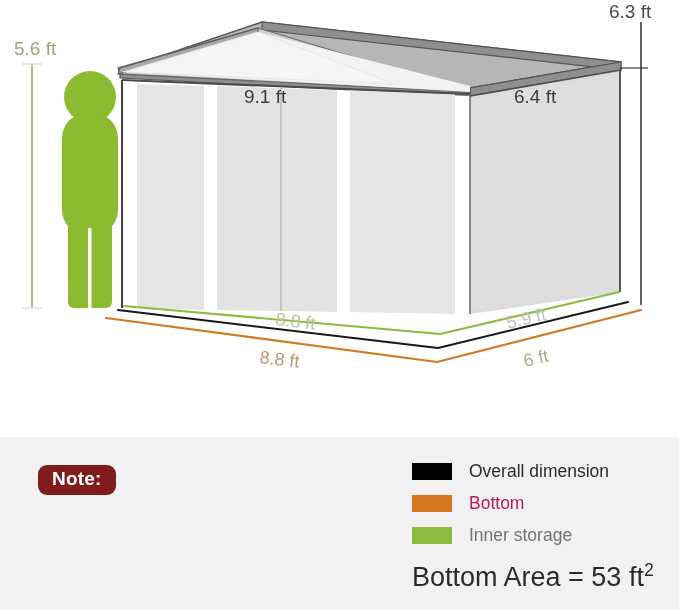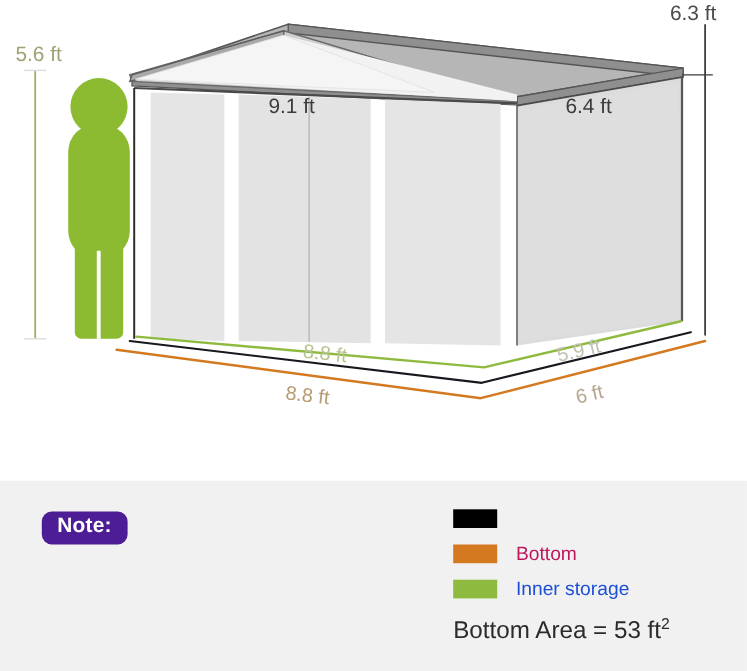--- a/index.html
+++ b/index.html
@@ -40,21 +40,21 @@
     background: #f1f1f1;
   }
   #note-block {
     position: absolute;
     left: 38px;
     top: 28px;
     width: 330px;
   }
   #note-badge {
     display: inline-block;
-    background: #4c1d95;
+    background: #7f1d1d;
     color: #ffffff;
     font-size: 19px;
     font-weight: bold;
     padding: 4px 14px 5px 14px;
     border-radius: 9px;
     line-height: 1.1;
     letter-spacing: .2px;
   }
   #note-text {
     margin-top: 14px;
@@ -81,21 +81,21 @@
   }
   .legend-label {
     font-size: 17.5px;
     font-weight: 300;
     white-space: nowrap;
   }
   #bottom-area-text {
     position: absolute;
     left: 412px;
     top: 123px;
-    font-size: 22px;
+    font-size: 27px;
     color: #2b2b2b;
     font-weight: 300;
     white-space: nowrap;
     text-align: right;
   }
   sup { font-size: .65em; vertical-align: super; }
   .dim-label {
     font-family: "Liberation Sans", sans-serif;
   }
 </style>
@@ -202,30 +202,31 @@
   <div id="info-panel">
 
     <div id="note-block">
       <div id="note-badge">Note:</div>
     </div>
 
     <div id="legend-block">
 
       <div class="legend-row">
         <span class="legend-swatch" style="background:#000000"></span>
+        <span class="legend-label" style="color:#2b2b2b">Overall dimension</span>
       </div>
 
       <div class="legend-row">
         <span class="legend-swatch" style="background:#d4791f"></span>
         <span class="legend-label" style="color:#be185d">Bottom</span>
       </div>
 
       <div class="legend-row">
         <span class="legend-swatch" style="background:#8ebb3f"></span>
-        <span class="legend-label" style="color:#1d4ed8">Inner storage</span>
+        <span class="legend-label" style="color:#737373">Inner storage</span>
       </div>
 
     </div>
 
     <div id="bottom-area-text"><span>Bottom Area = 53 ft</span><sup>2</sup></div>
 
   </div>
 
 </div>
 

